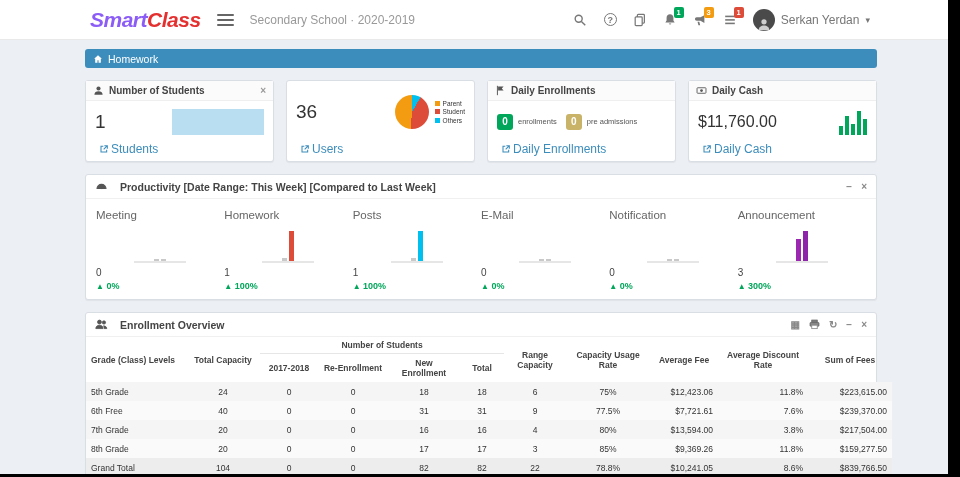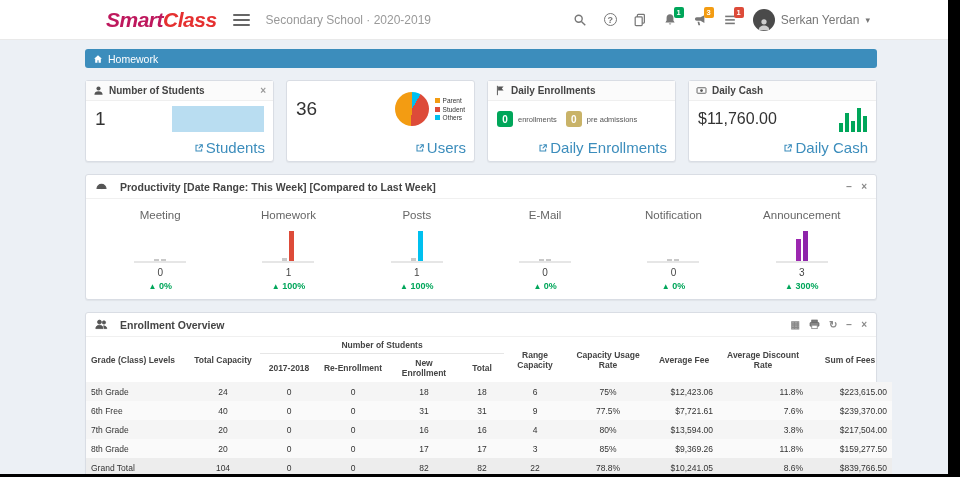--- a/index.html
+++ b/index.html
@@ -2,21 +2,21 @@
 <html><head>
 <meta charset="utf-8">
 <style>
   * { margin:0; padding:0; box-sizing:border-box; }
   body { background:#000; font-family:"Liberation Sans", sans-serif; width:960px; height:477px; overflow:hidden; position:relative; }
   .app { position:absolute; top:0; left:0; width:948px; height:474px; background:#ecf0f5; overflow:hidden; }
 
   
   .navbar { height:40px; background:#fff; border-bottom:1px solid #e9e9e9; display:flex; align-items:center; }
   .logo { margin-left:90px; font-size:21px; font-weight:bold; font-style:italic; letter-spacing:-0.5px; cursor:pointer; }
-  .logo-smart { color:#be185d;margin-left:16px; }
+  .logo-smart { color:#8b5cf6; }
   .logo-class { color:#e53030; }
   .hamburger { margin-left:16px; width:17px; display:flex; flex-direction:column; gap:3px; cursor:pointer; background:none; border:none; }
   .hamburger span { display:block; height:2px; background:#666; border-radius:1px; }
   .school { margin-left:16px; color:#999; font-size:12px; cursor:pointer; }
   .nav-right { margin-left:auto; display:flex; align-items:center; gap:15px; padding-right:78px; }
   .nav-icon { position:relative; width:15px; height:15px; display:flex; align-items:center; justify-content:center; cursor:pointer; }
   .nav-icon svg { width:14px; height:14px; fill:#777; }
   .q-circle { width:13px; height:13px; border:1.4px solid #777; border-radius:50%; color:#777; font-size:9px; font-weight:bold; display:flex; align-items:center; justify-content:center; }
   .badge { position:absolute; top:-5px; right:-6px; color:#fff; font-size:7.5px; line-height:1; padding:1.5px 3px; border-radius:2px; font-weight:bold; }
   .badge-green { background:#00a65a; }
@@ -37,21 +37,21 @@
 
   
   .cards-row { display:flex; gap:12px; margin-top:12px; }
   .stat-card { flex:1; background:#fff; border:1px solid #d9dde4; border-radius:3px; box-shadow:0 1px 1px rgba(0,0,0,0.05); display:flex; flex-direction:column; height:82px; }
   .card-header { display:flex; align-items:center; gap:5px; padding:4px 7px; background:#fbfbfb; border-bottom:1px solid #efefef; font-size:10px; font-weight:bold; color:#444; }
   .card-header svg { width:11px; height:11px; fill:#555; }
   .card-close { margin-left:auto; color:#999; font-size:10px; cursor:pointer; line-height:1; }
   .card-body { flex:1; display:flex; align-items:center; justify-content:space-between; padding:2px 9px; }
   .card-value { font-size:19px; color:#333; }
   .card-value-money { font-size:16px; color:#333; }
-  .card-footer { padding:0 8px 5px; text-align:right; font-size:15px; }
+  .card-footer { padding:0 14px 5px; text-align:left; font-size:12px; }
   .card-link { color:#3c8dbc; display:inline-flex; align-items:center; gap:3px; cursor:pointer; text-decoration:none; }
   .card-link svg { width:8px; height:8px; stroke:#3c8dbc; fill:none; stroke-width:1.6; }
 
   .students-bar { width:92px; height:26px; background:#b9ddf1; }
   .pie-wrap { display:flex; align-items:center; gap:6px; }
   .pie { width:34px; height:34px; border-radius:50%; background:conic-gradient(#00c0ef 0 30deg, #dd4b39 30deg 185deg, #f39c12 185deg 360deg); }
   .legend { display:flex; flex-direction:column; gap:1.5px; }
   .legend-item { display:flex; align-items:center; gap:3px; font-size:6.5px; color:#333; }
   .legend-swatch { width:5px; height:5px; }
   .enroll-badges { display:flex; align-items:center; gap:5px; width:100%; }
@@ -65,21 +65,21 @@
   
   .panel { background:#fff; border:1px solid #d9dde4; border-radius:3px; margin-top:12px; box-shadow:0 1px 1px rgba(0,0,0,0.05); }
   .panel-header { display:flex; align-items:center; gap:12px; padding:5px 9px; border-bottom:1px solid #f0f0f0; font-size:10.5px; font-weight:bold; color:#444; }
   .panel-header svg { width:13px; height:13px; fill:#555; stroke:#555; }
   .panel-tools { margin-left:auto; display:flex; align-items:center; gap:9px; }
   .tool { color:#888; font-size:10px; line-height:1; cursor:pointer; }
   .tool svg { width:11px; height:11px; fill:#888; display:block; }
 
   
   .prod-body { display:flex; padding:10px 10px 8px; }
-  .prod-item { flex:1; text-align:center; }
+  .prod-item { flex:1; }
   .prod-label { font-size:11.5px; color:#666; margin-bottom:8px; }
   .prod-chart { height:34px; width:52px; margin:0 auto; display:flex; align-items:flex-end; justify-content:center; gap:2px; border-bottom:2px solid #e6e6e6; }
   .prod-chart span { width:5px; display:block; }
   .prod-value { font-size:10px; color:#444; margin-top:4px; }
   .prod-change { font-size:9px; font-weight:bold; color:#00a65a; margin-top:3px; }
   .up-arrow { font-size:8px; }
 
   
   table { width:100%; border-collapse:collapse; font-size:8.5px; color:#333; table-layout:fixed; }
   thead th { font-weight:bold; color:#444; padding:4px 5px; vertical-align:middle; text-align:center; }

